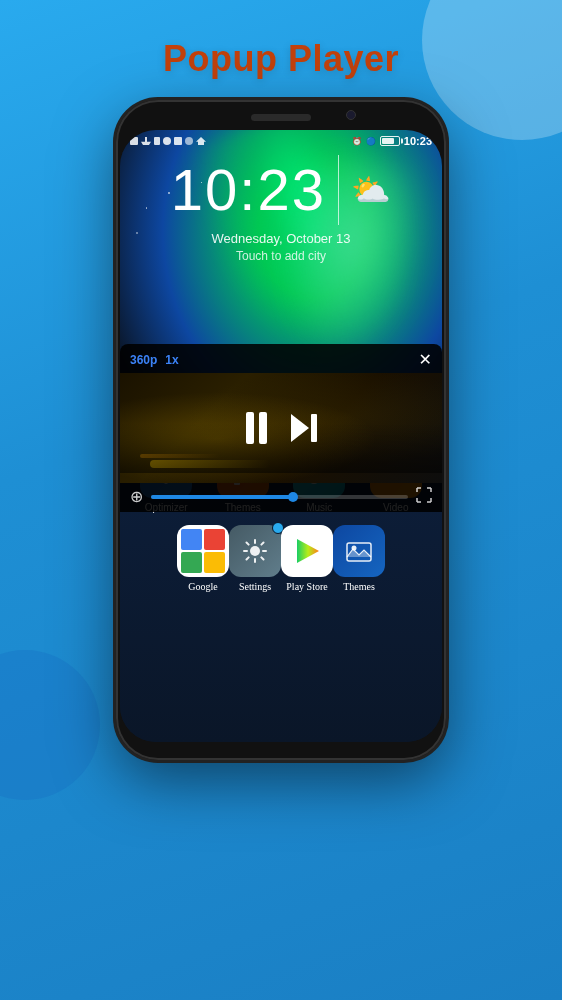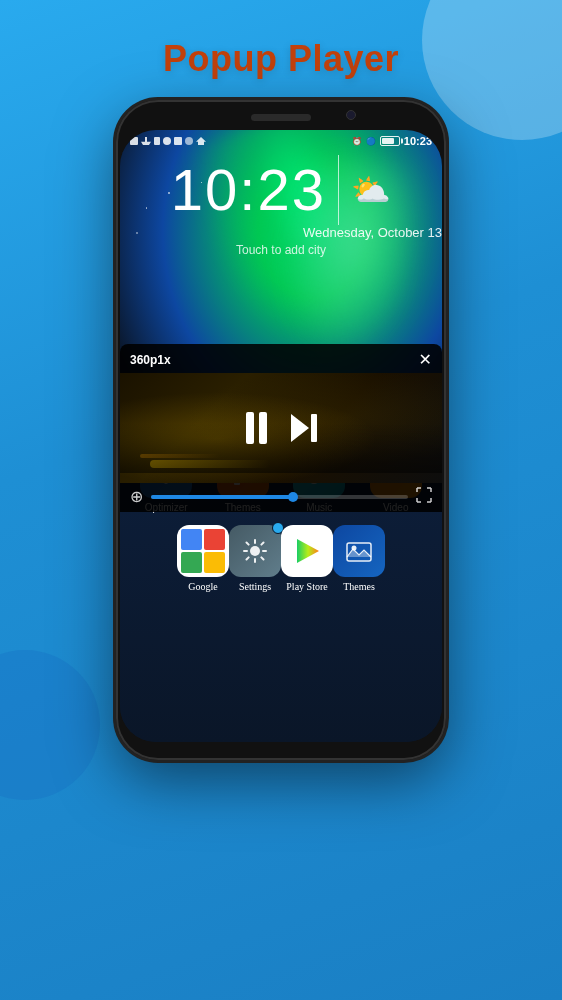--- a/index.html
+++ b/index.html
@@ -200,22 +200,22 @@
 
     .lock-time-row {
       display: flex;
       align-items: center;
       justify-content: center;
       gap: 0;
     }
 
     .lock-date {
       font-size: 13px;
+      margin-top: 6px;
       opacity: 0.9;
-      text-align: right;
     }
 
     .lock-city {
       font-size: 12px;
       opacity: 0.8;
       margin-top: 3px;
     }
 
     .weather-icon {
       font-size: 32px;
@@ -298,22 +298,22 @@
 
     .popup-header {
       display: flex;
       justify-content: space-between;
       align-items: center;
       padding: 6px 10px 4px;
     }
 
     .popup-info {
       display: flex;
-      gap: 0;
-      color: #ffffff;
+      gap: 8px;
+      color: #3b82f6;
       font-size: 12px;
       font-weight: 600;
     }
 
     .popup-close {
       color: white;
       font-size: 16px;
       font-weight: 300;
     }
 

